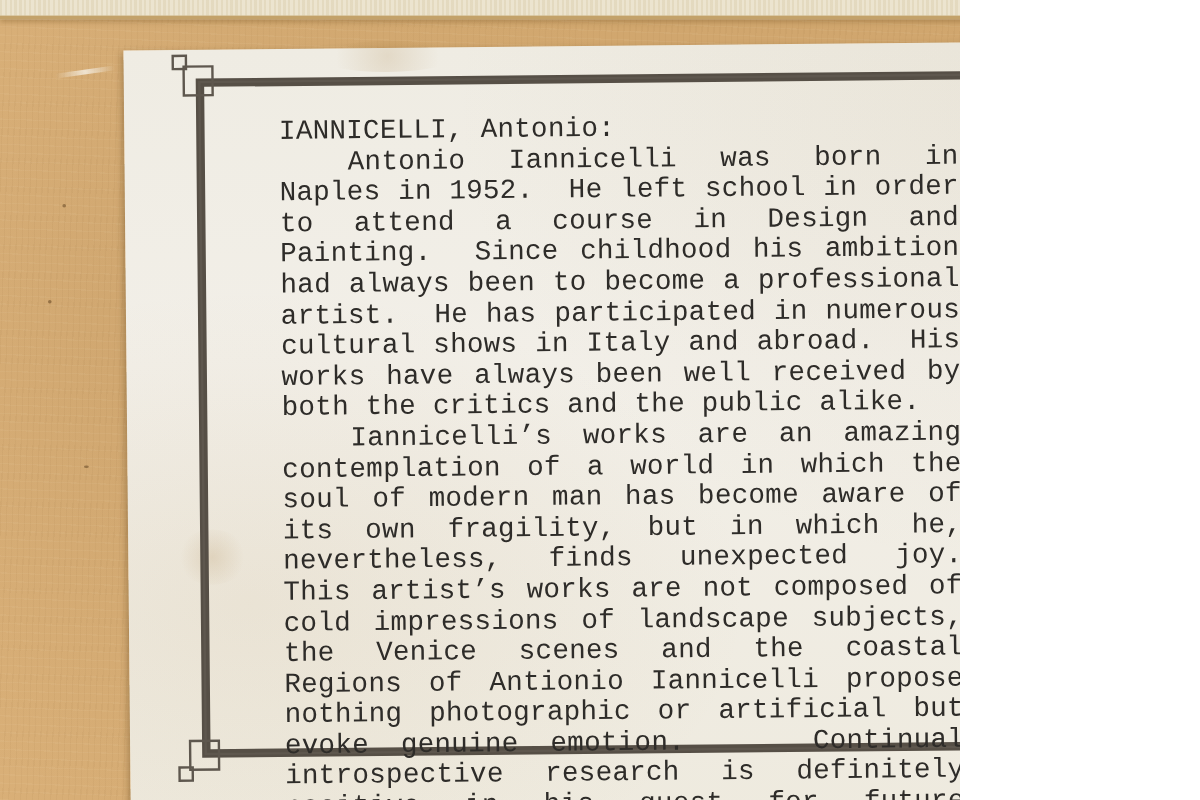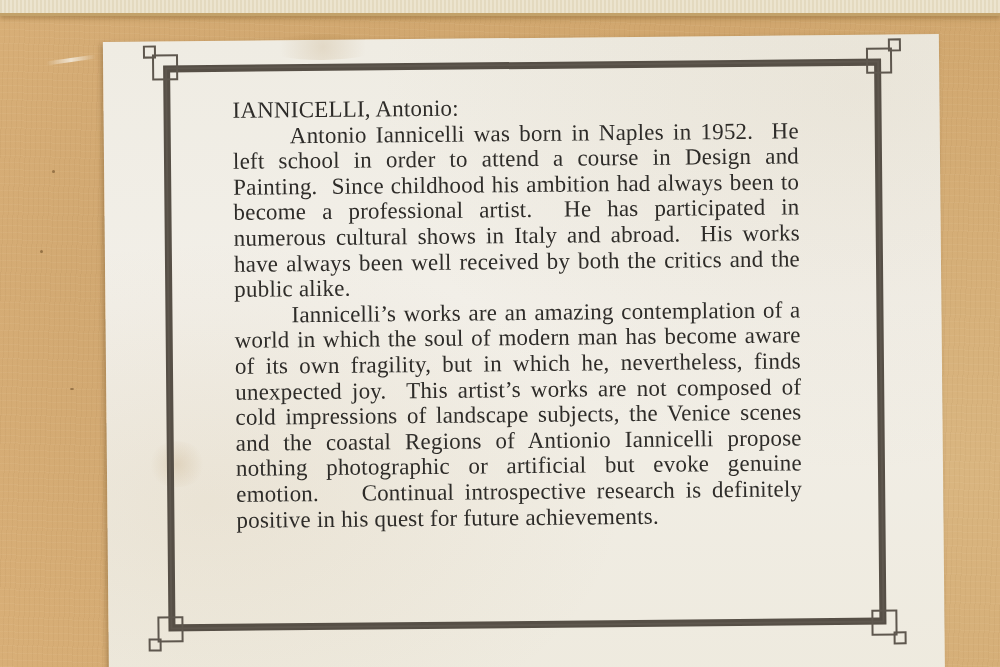--- a/index.html
+++ b/index.html
@@ -7,28 +7,28 @@
     --cardboard-light:#e3ba82;
     --fabric:#ece4cf;
     --paper:#f1eee6;
     --frame:#564f46;
     --frame-thin:#5e574e;
     --ink:#2e2c29;
   }
   html,body{margin:0;padding:0;}
   .photo{
     position:relative;
-    width:1000px;height:667px;
+    width:800px;height:667px;
     overflow:hidden;
     background:
       linear-gradient(100deg, rgba(255,255,255,0.06), rgba(0,0,0,0.04) 60%),
       radial-gradient(circle at 20% 40%, rgba(120,80,30,0.10), transparent 55%),
       radial-gradient(circle at 95% 70%, rgba(255,235,190,0.25), transparent 45%),
       var(--cardboard);
-    font-family:Liberation Serif, serif;
+    font-family:Liberation Mono, monospace;
   }
   
   .photo::after{
     content:"";
     position:absolute;inset:0;
     background-image:
       repeating-linear-gradient(92deg, rgba(110,70,20,0.045) 0 1px, transparent 1px 5px),
       repeating-linear-gradient(2deg, rgba(255,245,220,0.05) 0 1px, transparent 1px 7px);
     pointer-events:none;
   }

